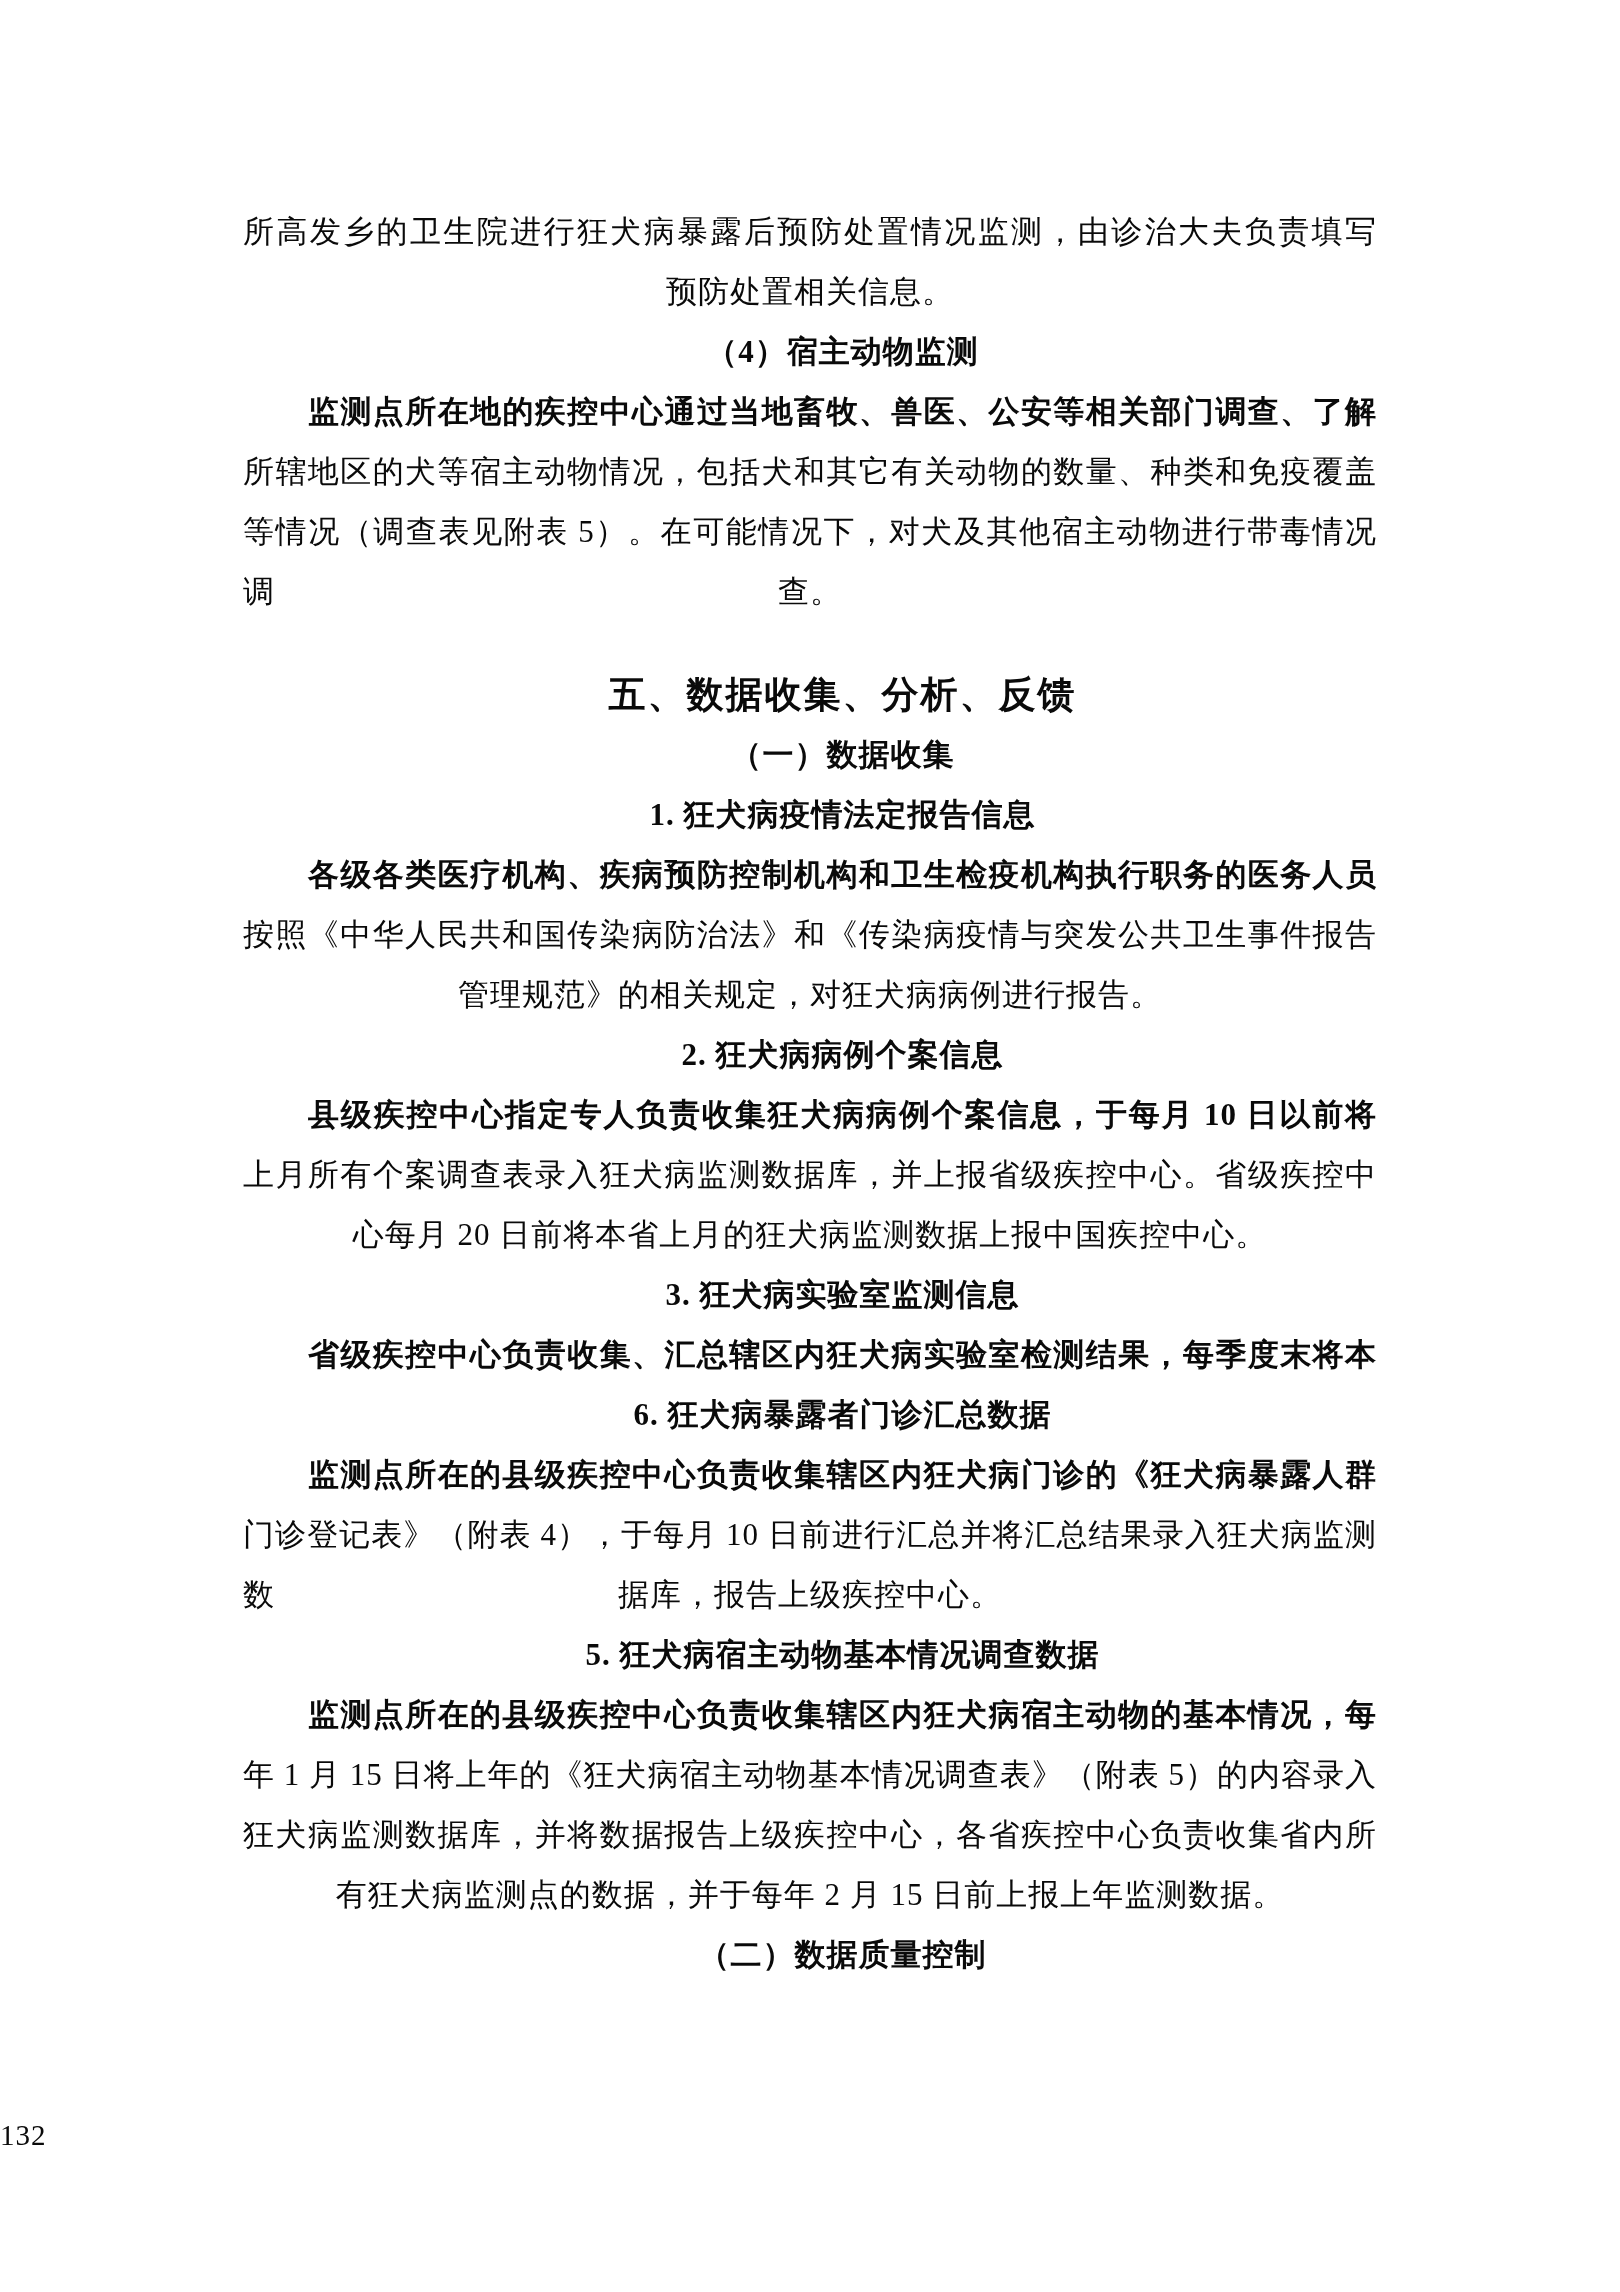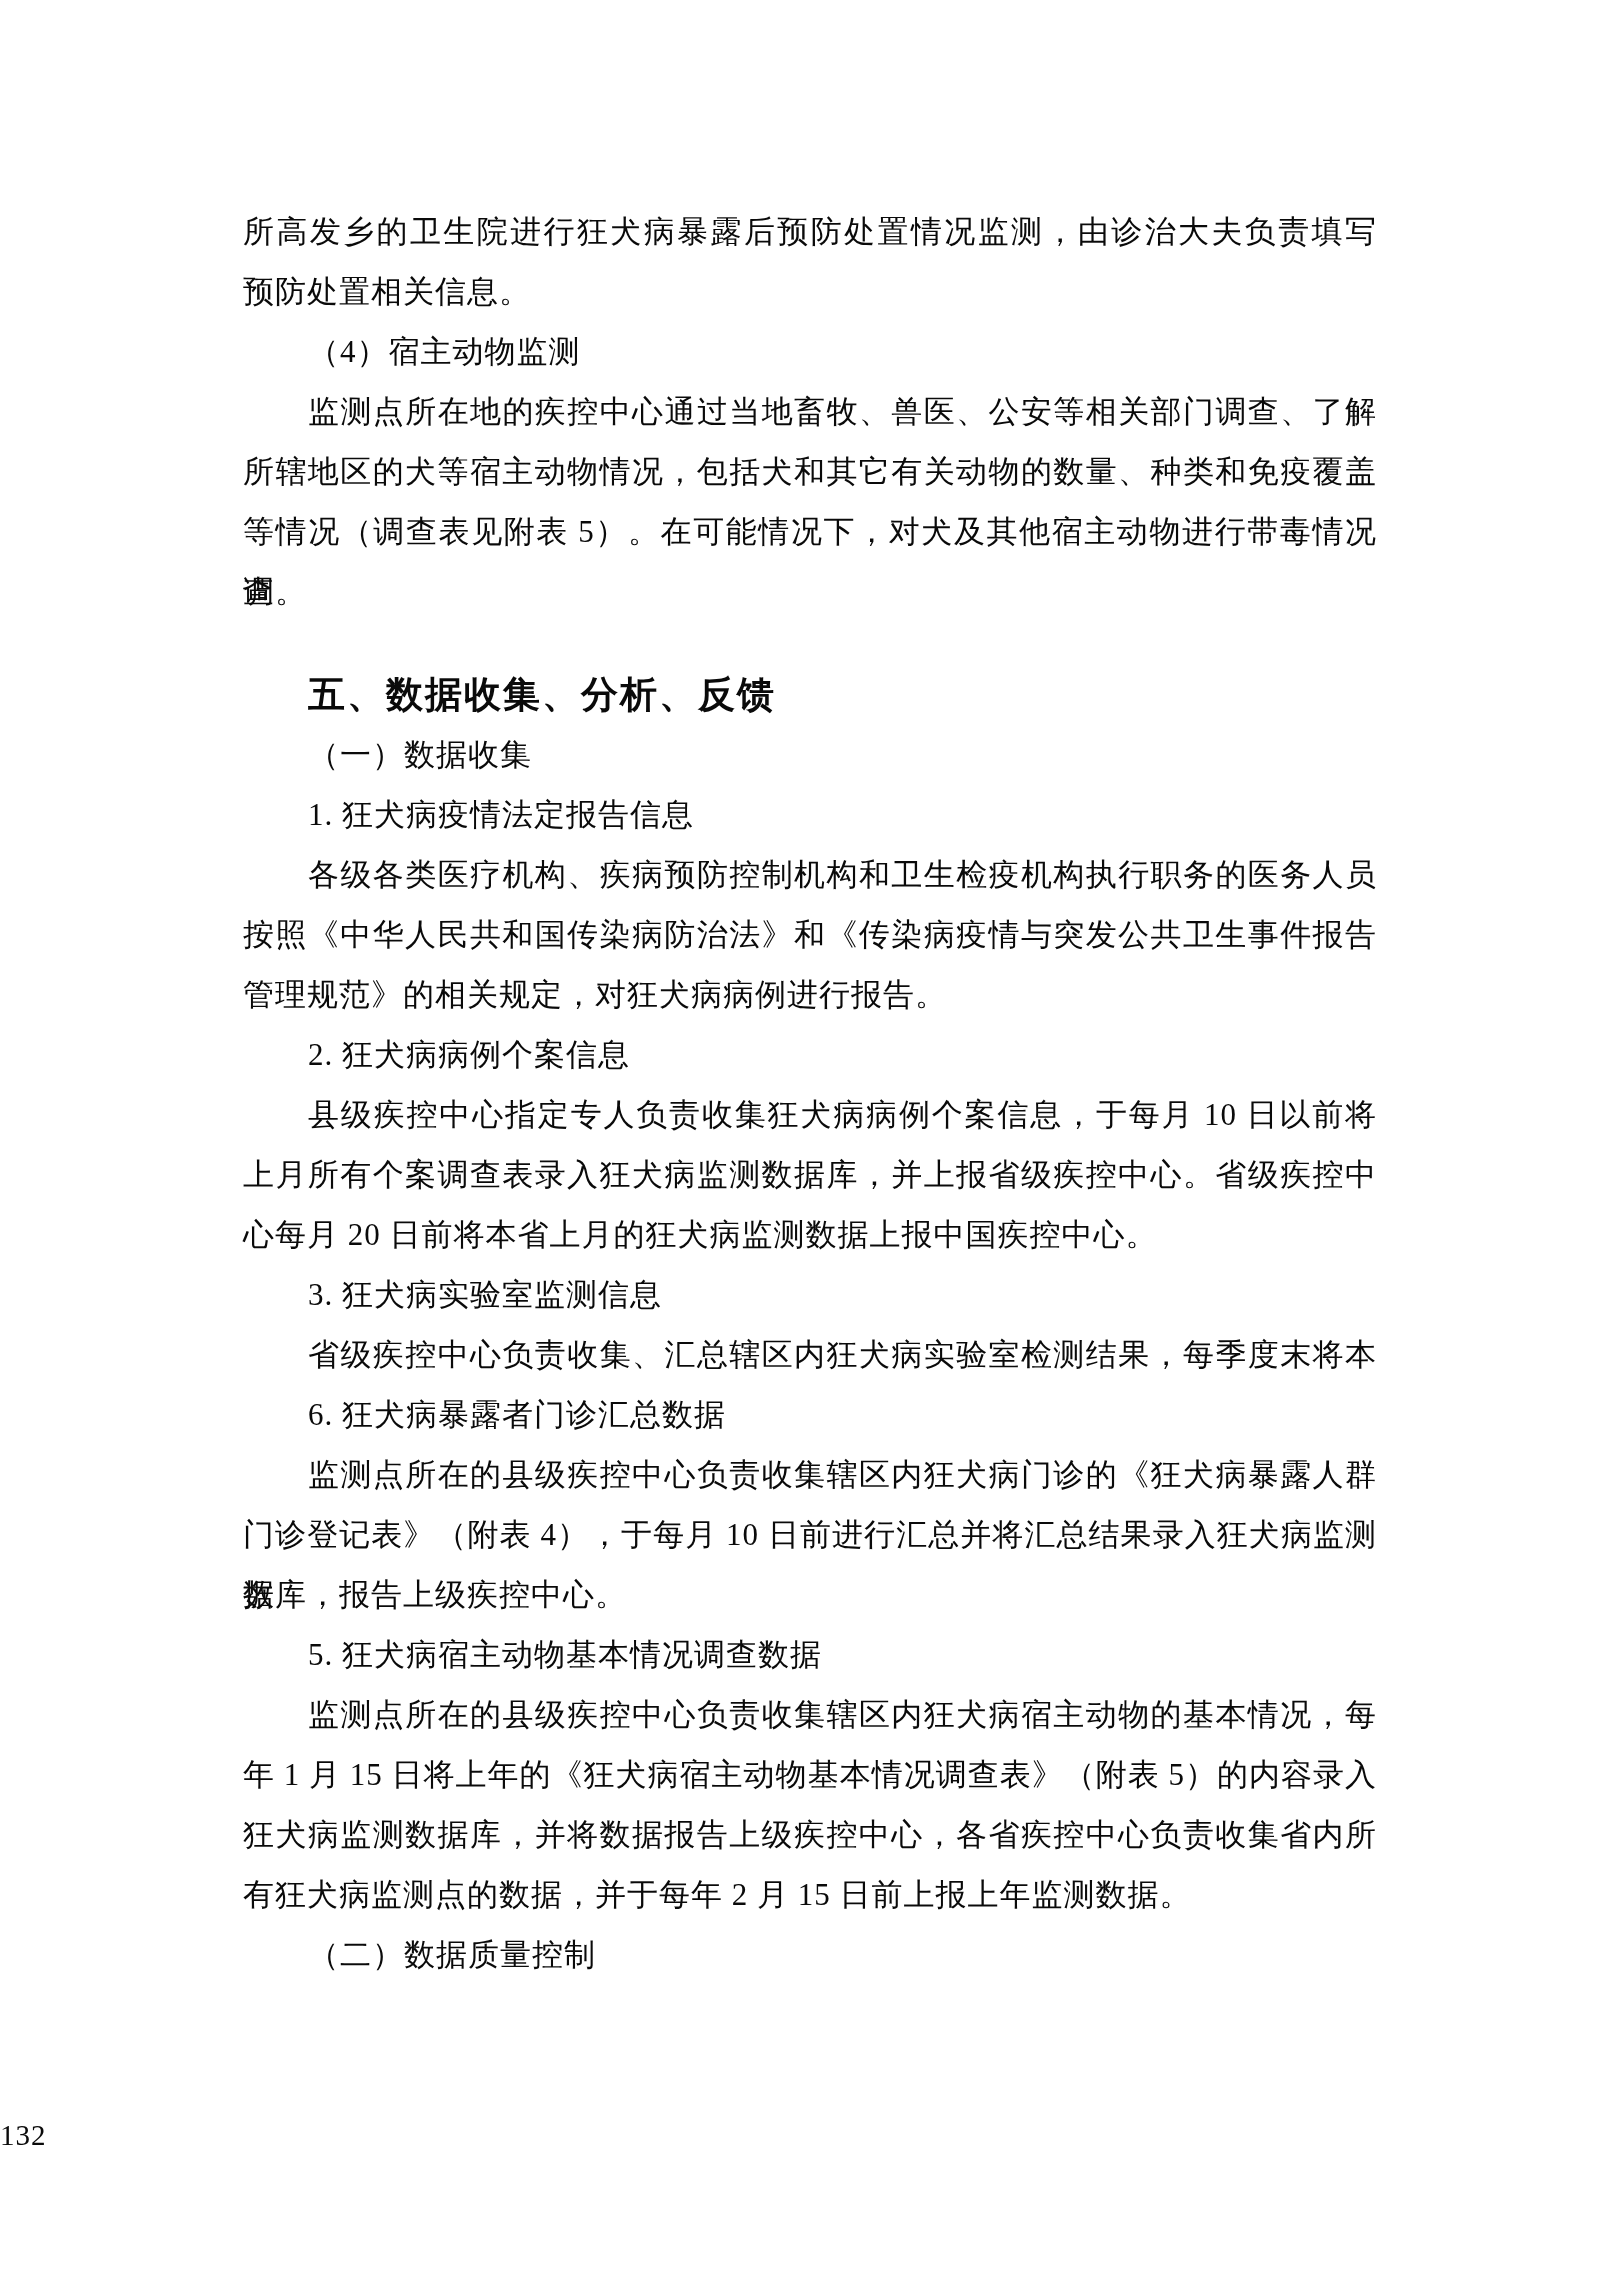--- a/index.html
+++ b/index.html
@@ -20,23 +20,25 @@
     position: absolute;
     left: 243px;
     top: 202px;
     width: 1134px;
   }
   .line {
     font-size: 31px;
     height: 60px;
     line-height: 60px;
     letter-spacing: 1px;
+    text-align: center;
   }
   .line.indent {
     padding-left: 65px;
+    font-weight: bold;
   }
   .line.fill {
     text-align: justify;
     text-align-last: justify;
   }
   .line.heading {
     font-family: "Liberation Sans", "DejaVu Sans", sans-serif;
     font-weight: bold;
     font-size: 37px;
     margin-top: 43px;

